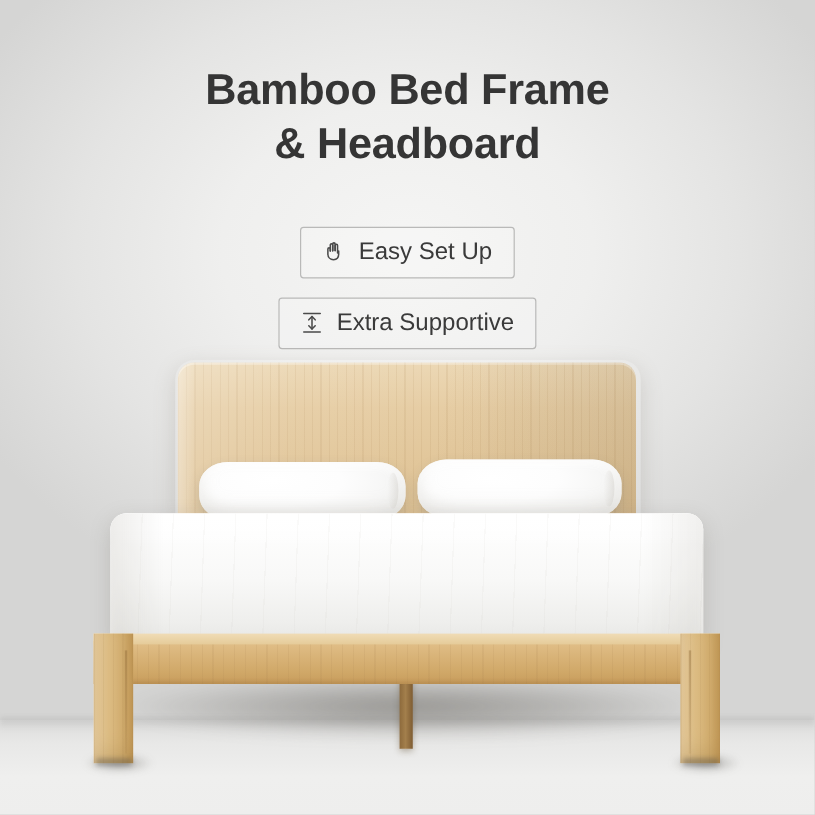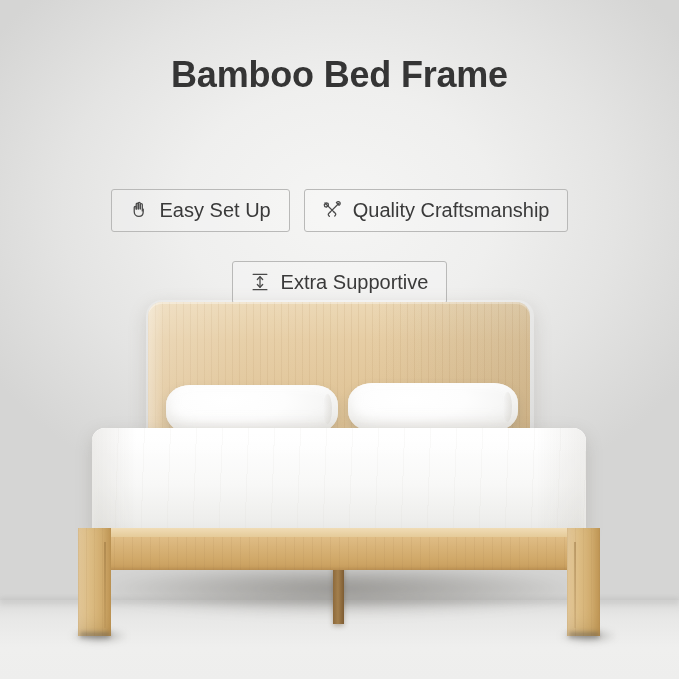--- a/index.html
+++ b/index.html
@@ -34,21 +34,21 @@
     font-size:36px;line-height:45px;font-weight:bold;color:#353535;
     letter-spacing:-.2px;
   }
   .headline span{display:block;}
   
   .badge-row{
     position:absolute;width:679px;display:flex;justify-content:center;
     align-items:center;gap:14px;margin-top:17px;
   }
   .row1{top:172px;}
-  .row2{top:244px;align-items:center;}
+  .row2{top:231px;align-items:center;}
   .badge{
     display:flex;align-items:center;gap:10px;
     border:1px solid #b9b9b8;border-radius:3px;
     padding:8px 18px 9px 16px;
     background:rgba(255,255,255,.18);
     color:#3a3a3a;font-size:20px;line-height:24px;
   }
   .badge .ico{
     width:22px;height:22px;flex:0 0 22px;display:block;color:#4a4a4a;
   }
@@ -201,48 +201,36 @@
 <body>
 
 <div id="stage">
 
   <div class="wall"></div>
   <div class="floor"></div>
   <div class="floor-seam"></div>
 
   <div class="headline">
     <span>Bamboo Bed Frame</span>
+    <span>&amp; Headboard</span>
   </div>
 
   <div class="badge-row row1">
     <div class="badge">
       <span class="ico">
         <svg viewBox="0 0 24 24" fill="none" stroke="currentColor" stroke-width="1.4" stroke-linecap="round" stroke-linejoin="round">
           <path d="M9 11V5.6a1.1 1.1 0 0 1 2.2 0V11"></path>
           <path d="M11.2 10.6V4.8a1.1 1.1 0 0 1 2.2 0v5.8"></path>
           <path d="M13.4 10.8V6.1a1.1 1.1 0 0 1 2.2 0V13"></path>
           <path d="M9 11V9.2a1.1 1.1 0 0 0-2.2 0v4.6c0 3 2.2 5.2 5.1 5.2s4.7-2 4.7-5.1V11"></path>
         </svg>
       </span>
       <span>Easy Set Up</span>
     </div>
 
-    <div class="badge">
-      <span class="ico">
-        <svg viewBox="0 0 24 24" fill="none" stroke="currentColor" stroke-width="1.4" stroke-linecap="round" stroke-linejoin="round">
-          <path d="M4.3 4.3 14 14"></path>
-          <path d="M3.6 6.3 5.6 4.3l2.1.5.4 2-2 2-2-.4z"></path>
-          <path d="M14 14l1.6 1.6a1.6 1.6 0 0 1 0 2.3l-.6.6"></path>
-          <path d="M19.6 4.6 9.9 14.3"></path>
-          <path d="M20.4 3.4c-1 -1 -2.8 -.6 -3.6 .6l2.9 2.9c1.2-.8 1.7-2.5 .7-3.5z"></path>
-          <path d="M9.9 14.3 8.4 15.8a1.6 1.6 0 0 0 0 2.3l.7 .7"></path>
-        </svg>
-      </span>
-      <span>Quality Craftsmanship</span>
-    </div>
   </div>
 
   <div class="badge-row row2">
     <div class="badge">
       <span class="ico">
         <svg viewBox="0 0 24 24" fill="none" stroke="currentColor" stroke-width="1.4" stroke-linecap="round" stroke-linejoin="round">
           <path d="M4.5 3.6h15"></path>
           <path d="M4.5 20.4h15"></path>
           <path d="M12 6.4v11.2"></path>
           <path d="M9.1 9.3 12 6.3l2.9 3"></path>

